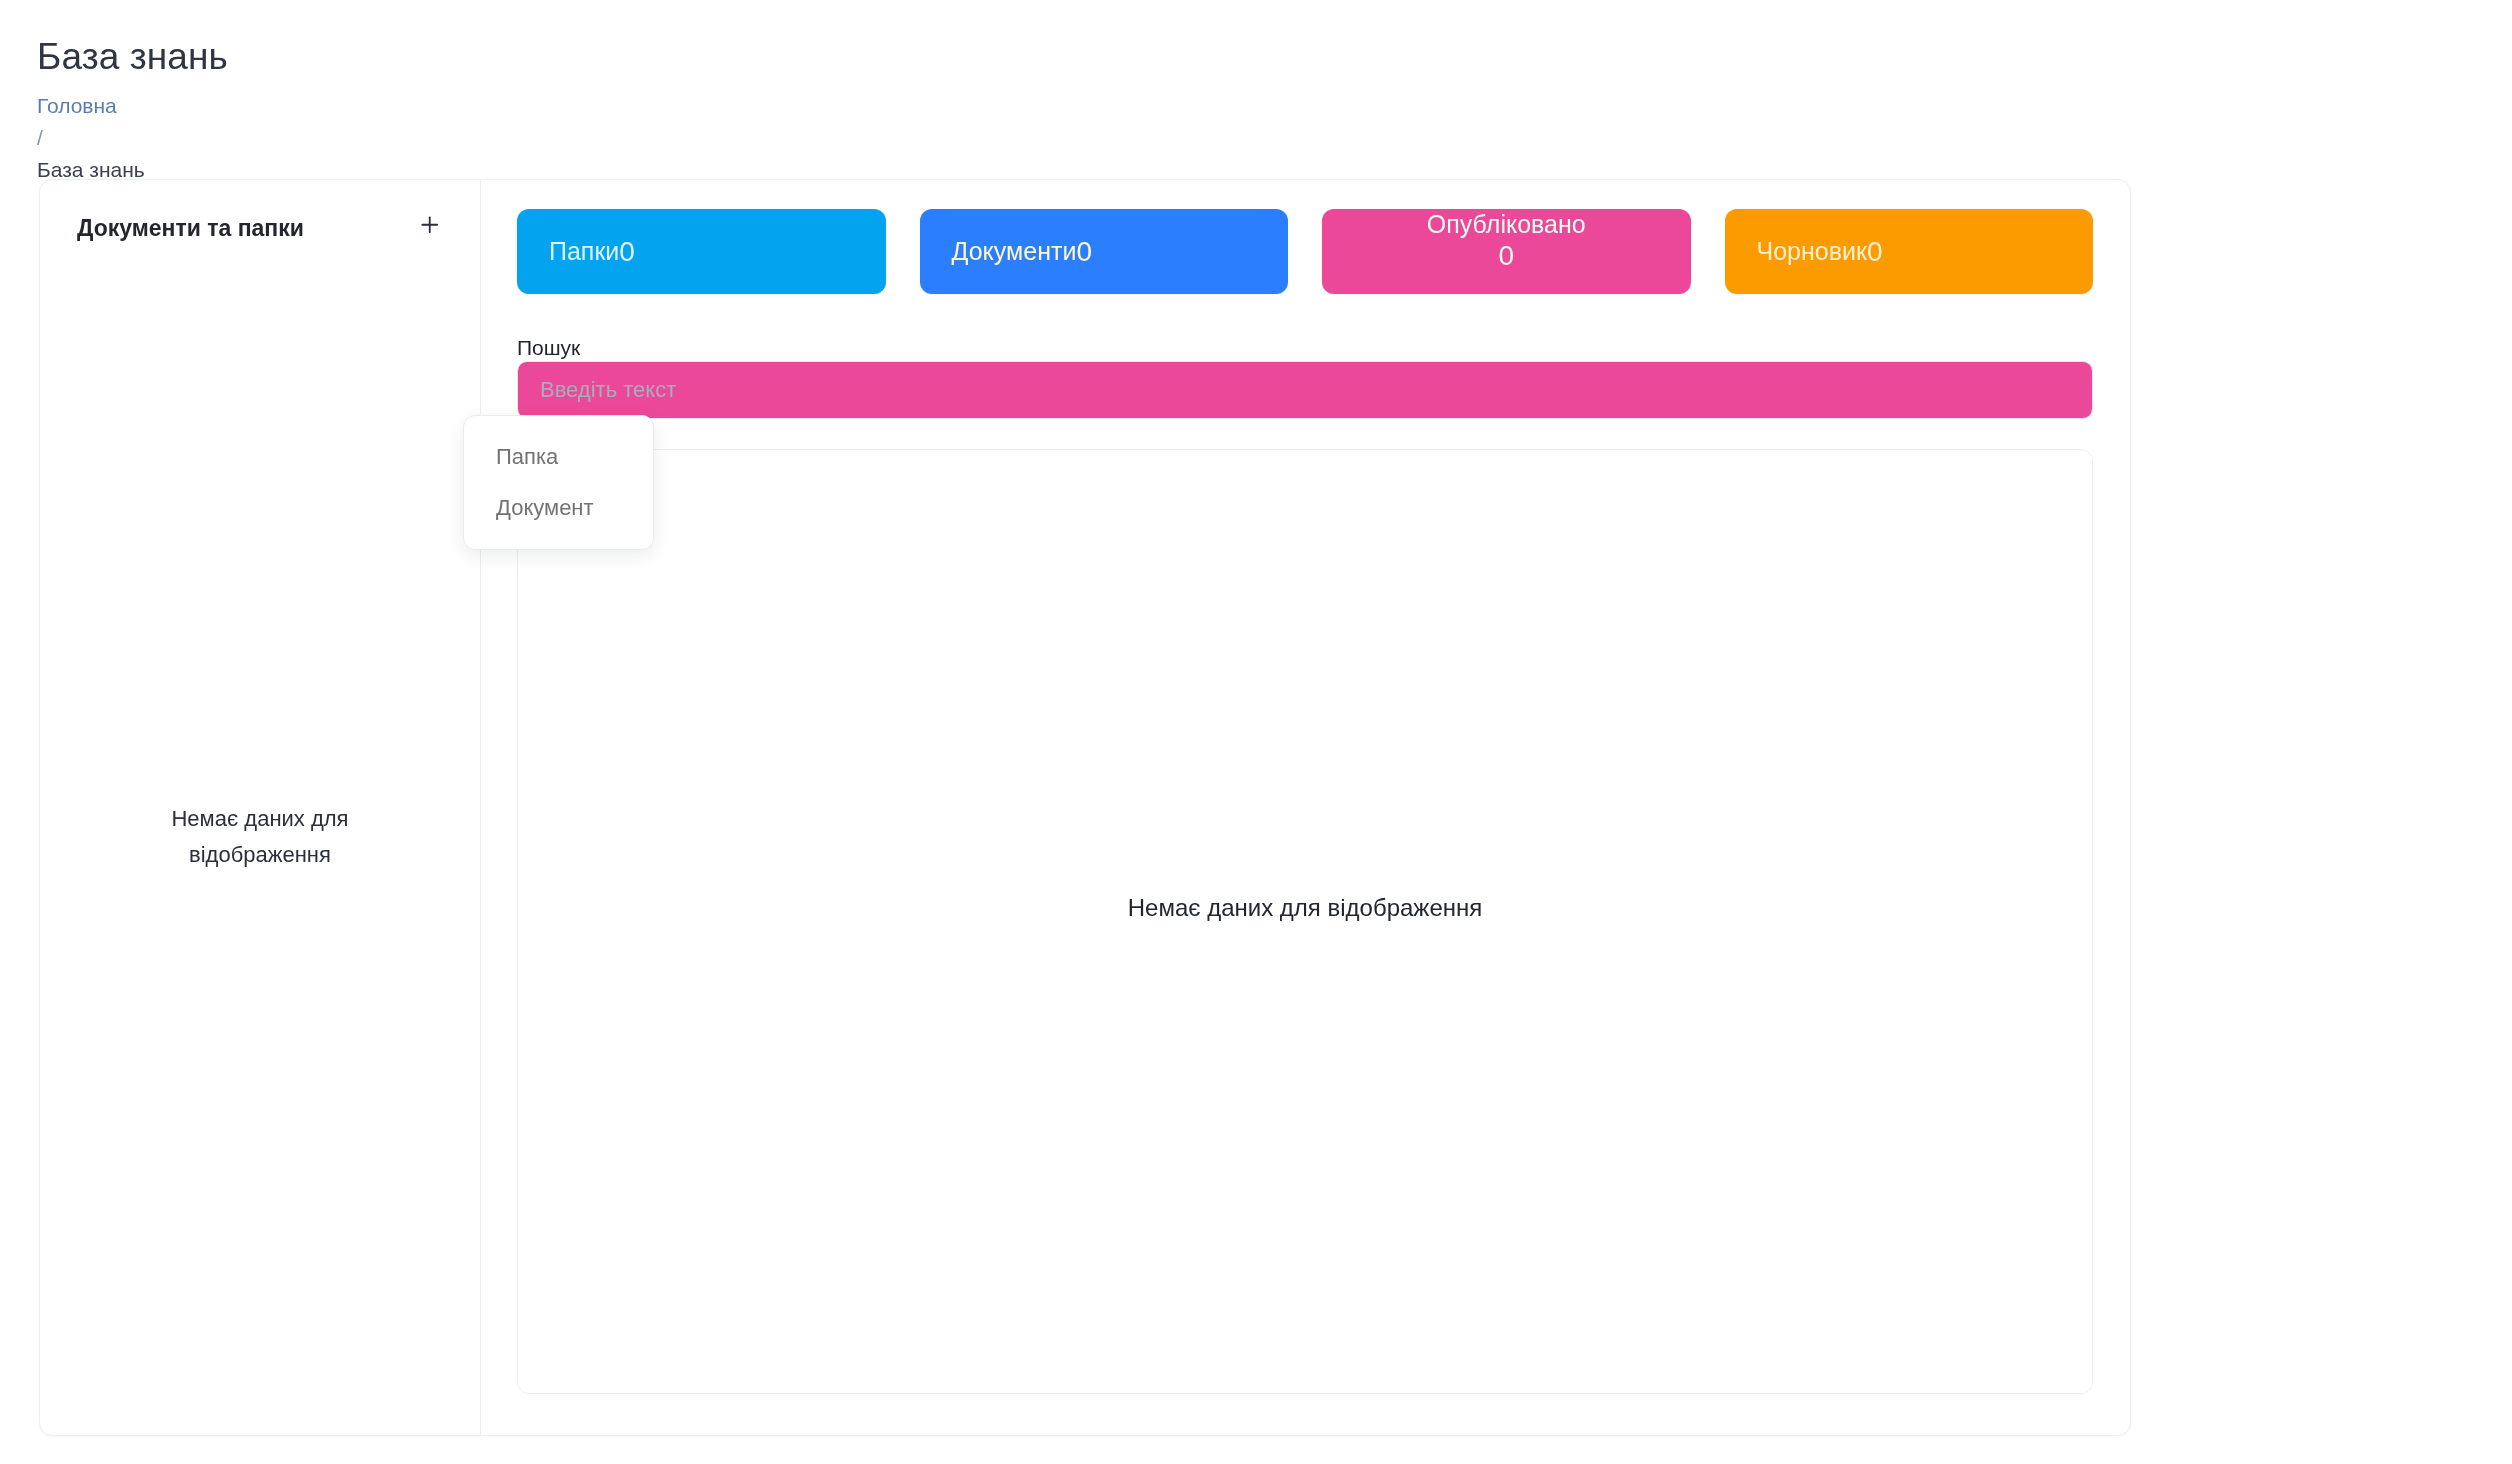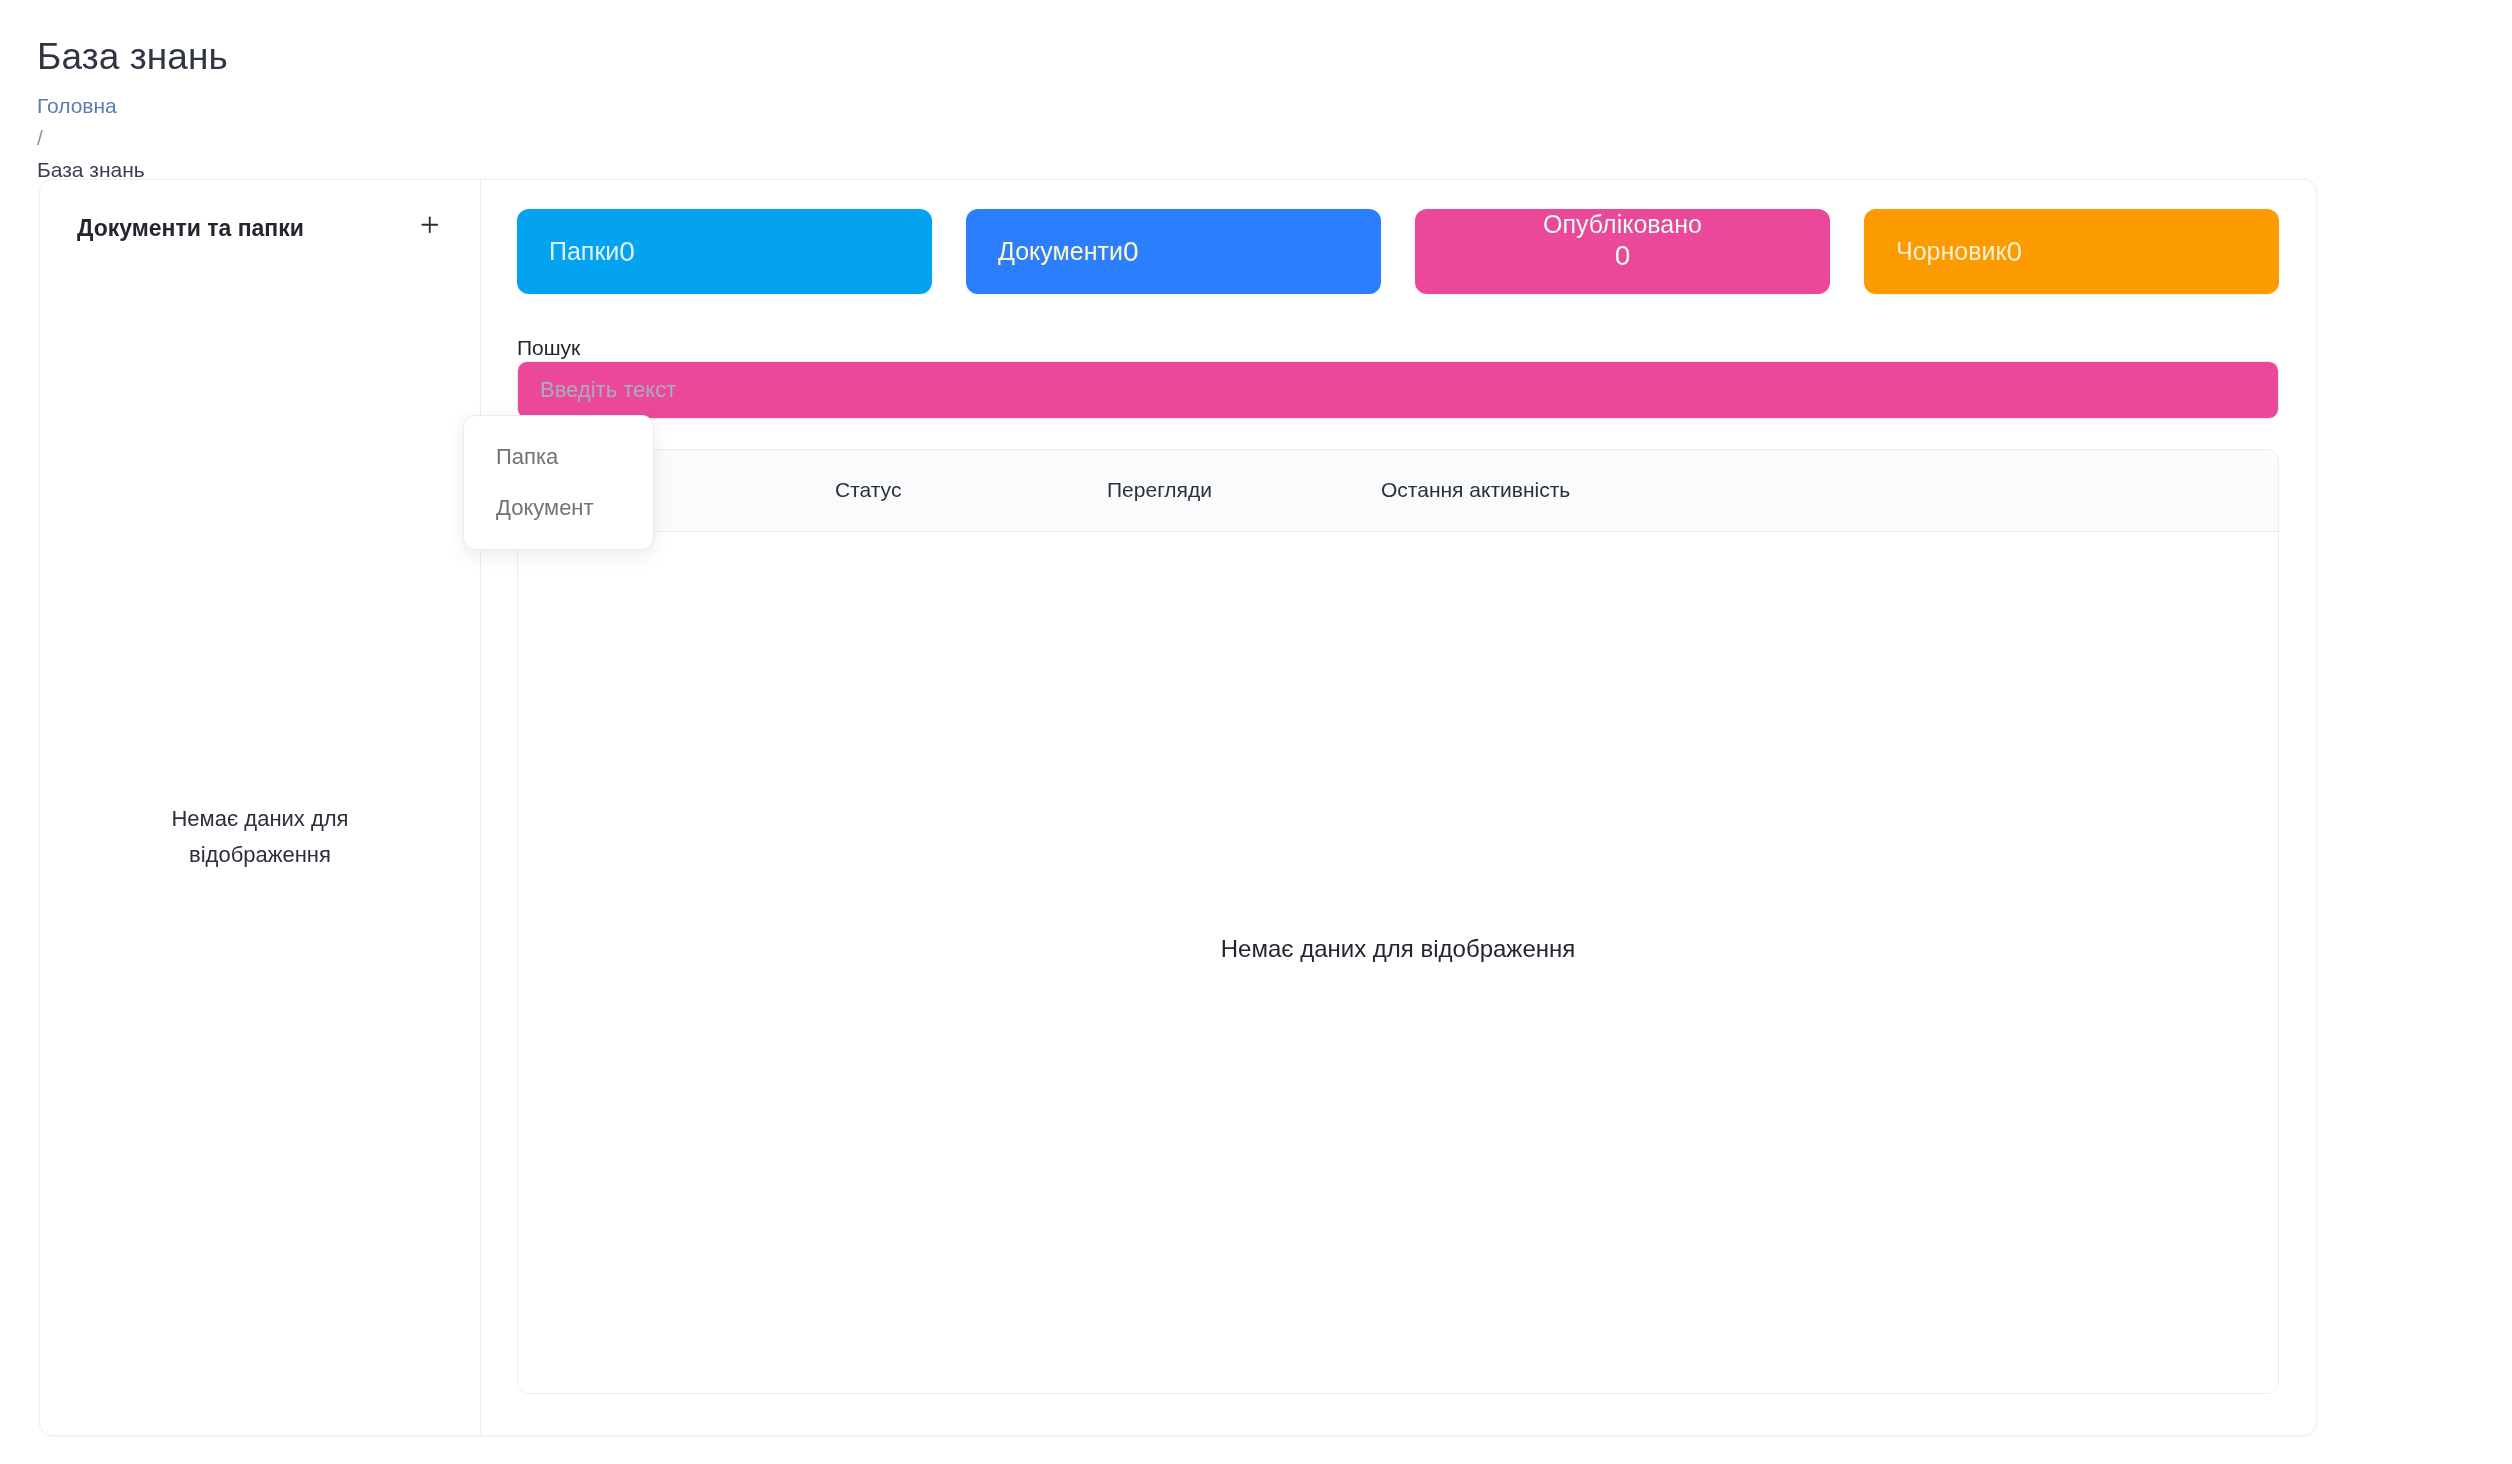--- a/index.html
+++ b/index.html
@@ -51,21 +51,21 @@
     cursor: pointer;
   }
   .breadcrumb-sep { color: #8b94a6; }
   .breadcrumb-current { color: #3a4050; }
 
   
   .main-card {
     position: absolute;
     left: 39px;
     top: 179px;
-    width: 2278px;
+    width: 2092px;
     height: 1257px;
     background: #ffffff;
     border: 0.9px solid #edeff3;
     border-radius: 13.6px;
     box-shadow: 0 0.9px 2.6px rgba(16,24,40,0.04);
     display: flex;
     overflow: visible;
   }
 
   
@@ -298,26 +298,20 @@
           <span class="stat-value">0</span>
         </div>
       </div>
 
       <div class="search-block">
         <div class="search-label">Пошук</div>
         <input class="search-input" type="text" placeholder="Введіть текст" value="" style="">
       </div>
 
       <div class="table-card">
-        <div class="table-head">
-          <div class="th col-doc">Документ</div>
-          <div class="th col-status">Статус</div>
-          <div class="th col-views">Перегляди</div>
-          <div class="th col-last">Остання активність</div>
-        </div>
         <div class="table-body">
           <div class="table-empty-text">Немає даних для відображення</div>
         </div>
       </div>
 
     </div>
 
     <div class="dropdown-menu">
       <div class="dropdown-item">Папка</div>
       <div class="dropdown-item">Документ</div>

